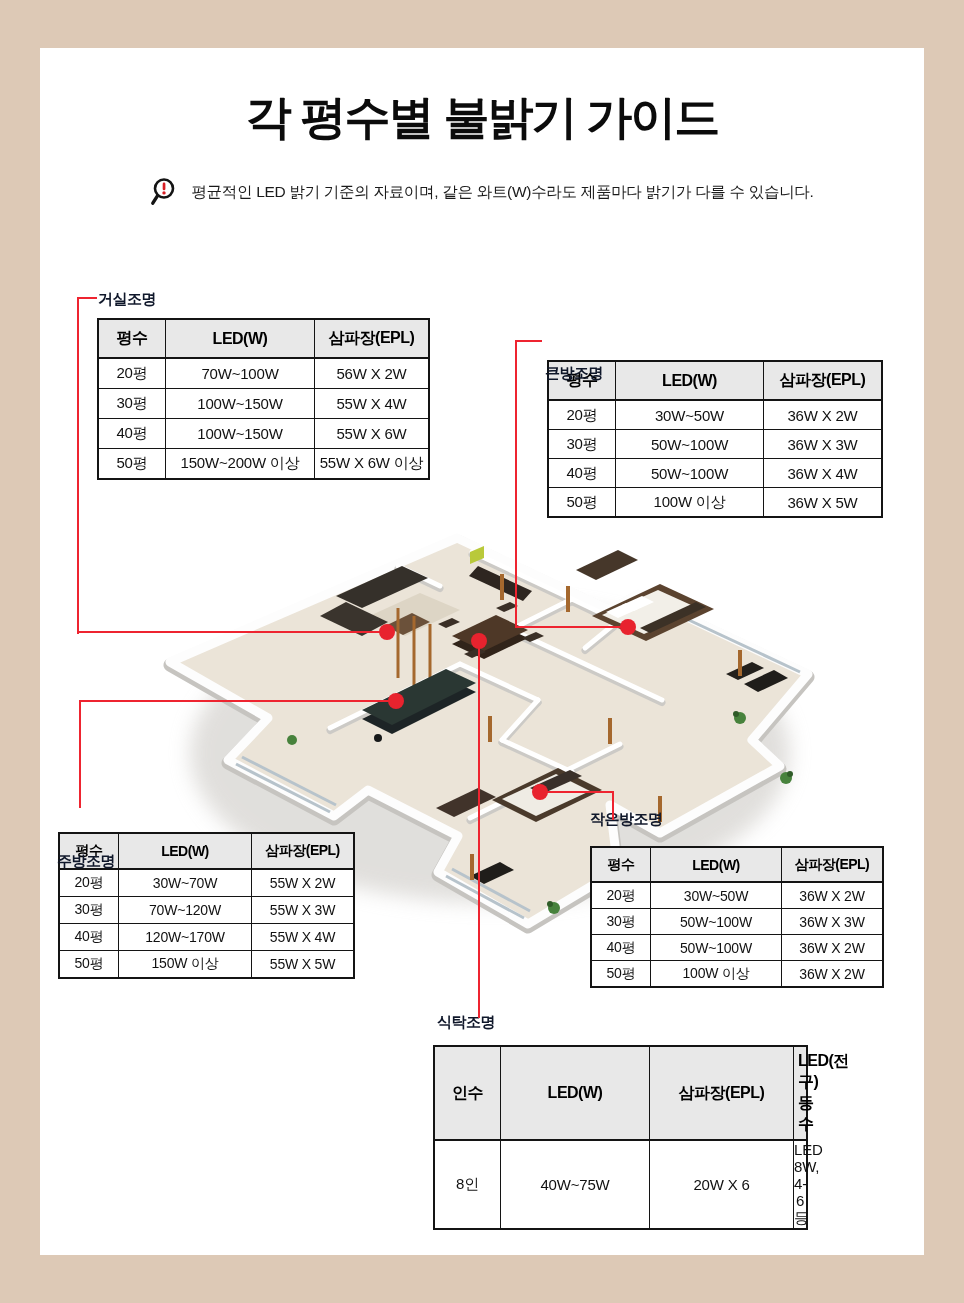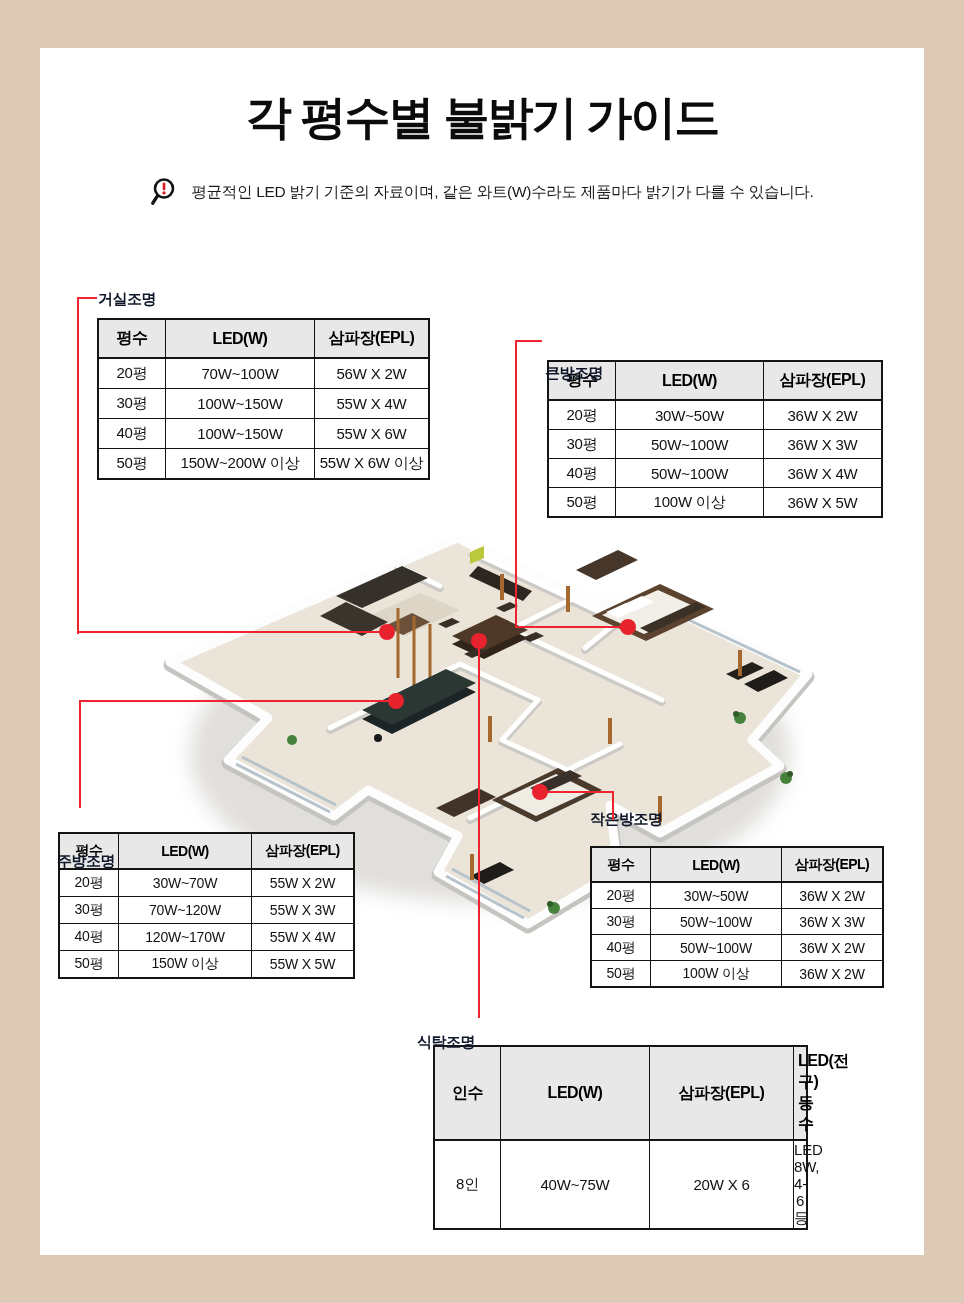--- a/index.html
+++ b/index.html
@@ -180,21 +180,21 @@
       <line x1="520" y1="318" x2="520" y2="344"></line>
         <line x1="332" y1="376" x2="332" y2="402"></line>
       <line x1="600" y1="172" x2="600" y2="198"></line>
     </g>
   </svg>
 
   <div class="sec-label" style="left:98px;top:290px;">거실조명</div>
   <div class="sec-label" style="left:545px;top:334px;margin-top:30px;">큰방조명</div>
   <div class="sec-label" style="left:57px;top:852px;">주방조명</div>
   <div class="sec-label" style="left:590px;top:810px;">작은방조명</div>
-  <div class="sec-label" style="left:417px;top:1013px;margin-top:20px;">식탁조명</div>
+  <div class="sec-label" style="left:437px;top:1013px;">식탁조명</div>
 
   <div class="sec-table t-living">
       <table>
         <thead>
           <tr>
             <th>평수</th>
             <th>LED(W)</th>
             <th>삼파장(EPL)</th>
           </tr>
         </thead>

